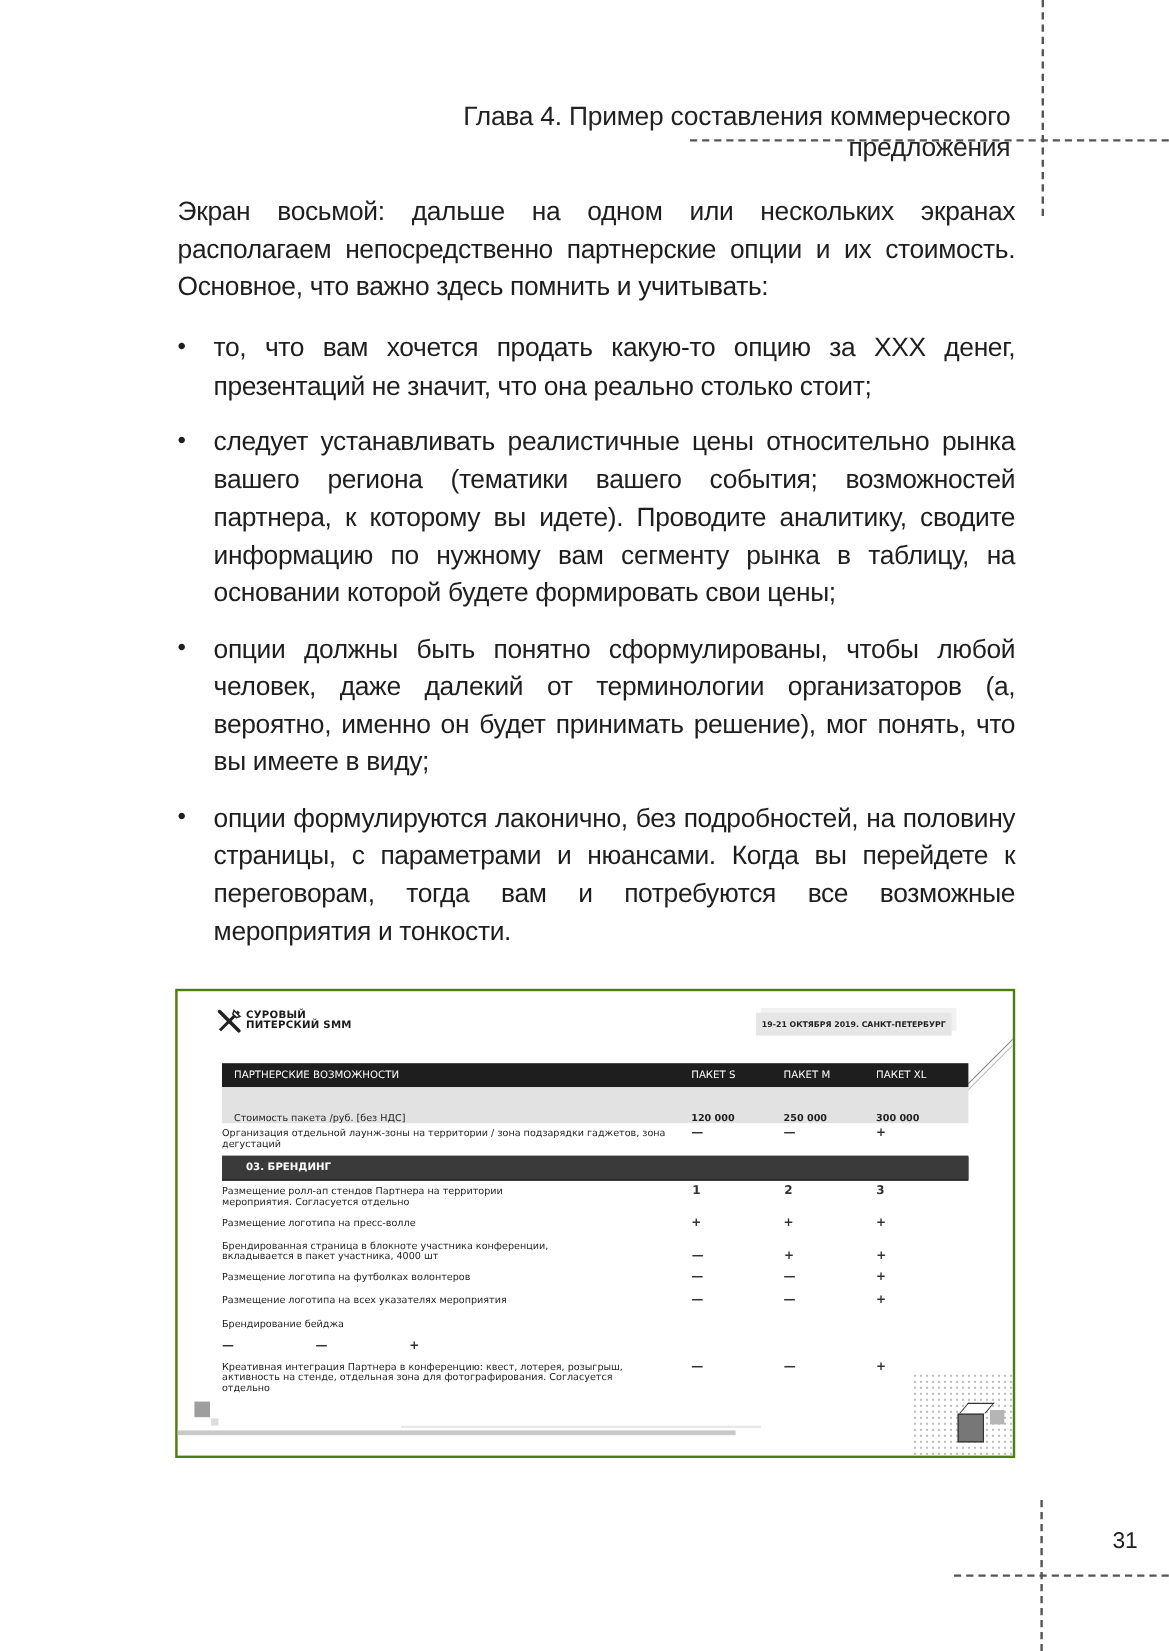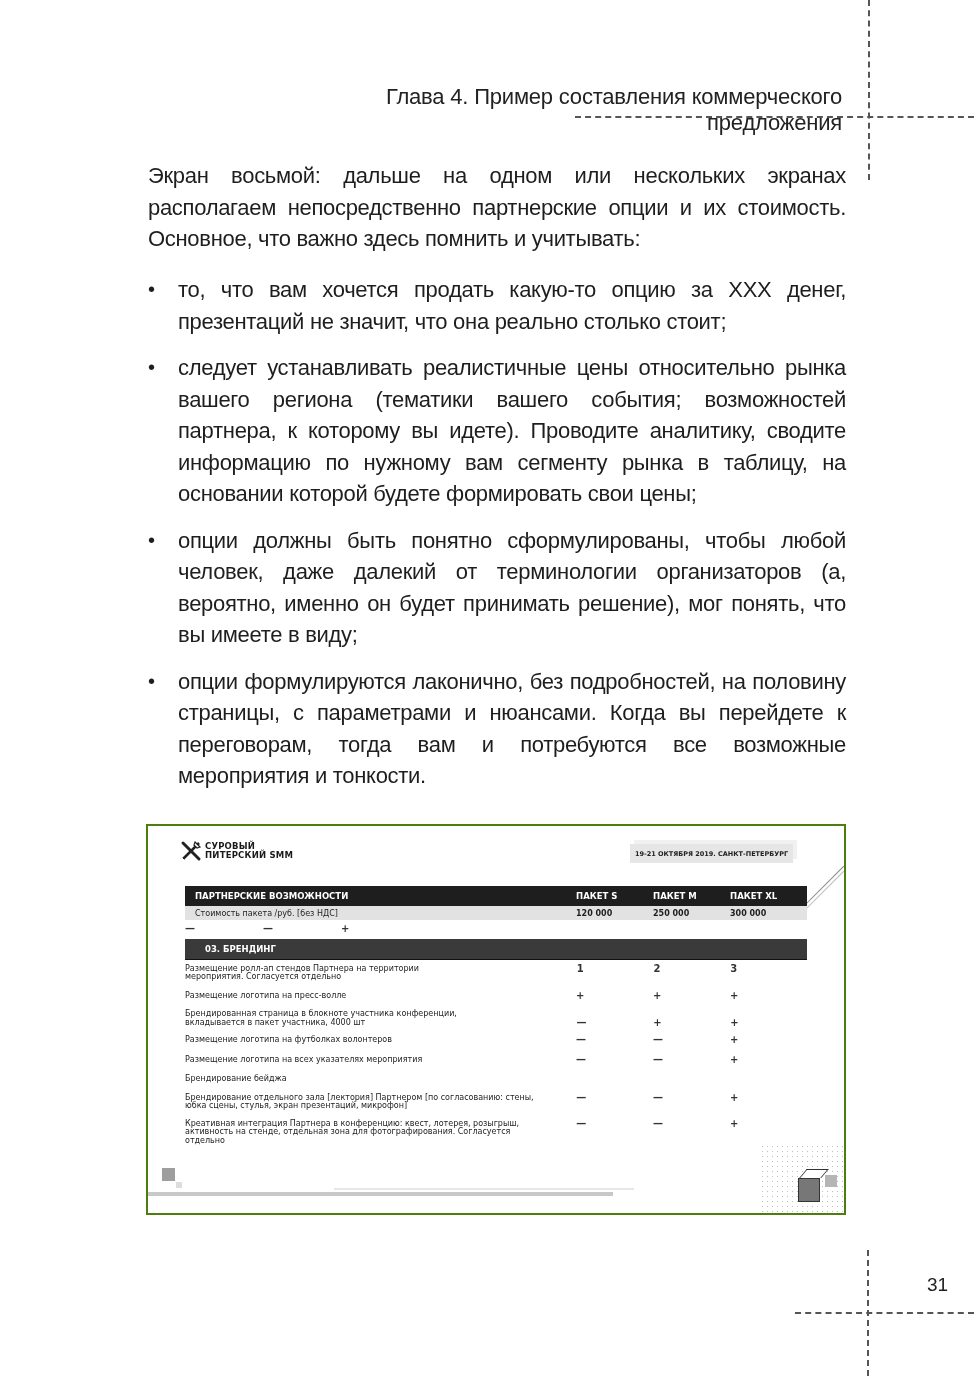--- a/index.html
+++ b/index.html
@@ -47,26 +47,26 @@
   .date-box {
     position: absolute; left: 482px; top: 18px; width: 163px; height: 19px;
     background: #e6e6e6; font-size: 6.5px; font-weight: bold; color: #222;
     display: flex; align-items: center; justify-content: center;
     box-shadow: 4px -4px 0 #f1f1f1;
   }
   .diag-line { position: absolute; width: 1px; height: 75px; background: #888; transform: rotate(45deg); }
 
   .tbl { position: absolute; left: 37px; top: 60px; width: 622px; }
   .tbl-head {
-    height: 20px; background: #1e1e1e; color: #fff; font-size: 8.5px; font-weight: bold;
+    height: 20px; background: #1e1e1e; color: #fff; font-size: 8.5px; font-weight: normal;
     display: flex; align-items: center;
   }
   .tbl-price {
-    height: 14px; background: #e2e2e2; color: #1e1e1e; font-size: 8px;
-    display: flex; align-items: center;
+    height: 30px; background: #e2e2e2; color: #1e1e1e; font-size: 8px;
+    display: flex; align-items: flex-end;
   }
   .c-label { width: 396px; padding-left: 10px; box-sizing: border-box; }
   .c-val { width: 78px; }
   .c-val.b { font-weight: bold; }
   .row {
     display: flex; font-size: 8px; line-height: 8.5px; color: #222;
   }
   .row .c-label { padding-left: 0; }
   .row .c-val { display: flex; align-items: flex-end; font-size: 10px; font-weight: bold; color: #333; }
   .section-bar {
@@ -134,20 +134,21 @@
       <div class="c-val">ПАКЕТ XL</div>
     </div>
     <div class="tbl-price">
       <div class="c-label">Стоимость пакета /руб. [без НДС]</div>
       <div class="c-val b">120 000</div>
       <div class="c-val b">250 000</div>
       <div class="c-val b">300 000</div>
     </div>
 
     <div class="row" style="margin-top:5px;">
+      <div class="c-label" style="width:396px;">Организация отдельной лаунж-зоны на территории / зона подзарядки гаджетов, зона дегустаций</div>
       <div class="c-val" style="align-items:flex-start;">—</div>
       <div class="c-val" style="align-items:flex-start;">—</div>
       <div class="c-val" style="align-items:flex-start;">+</div>
     </div>
 
     <div class="section-bar">
         <span>03. БРЕНДИНГ</span>
       </div>
 
     <div class="row" style="margin-bottom:10px;">
@@ -180,21 +181,20 @@
       <div class="c-val">—</div>
       <div class="c-val">+</div>
     </div>
     <div class="row" style="margin-bottom:10px;">
       <div class="c-label">Брендирование бейджа</div>
       <div class="c-val"></div>
       <div class="c-val"></div>
       <div class="c-val"></div>
     </div>
     <div class="row" style="margin-bottom:9px;">
-      <div class="c-label" style="width:360px; margin-right:36px;">Брендирование отдельного зала [лектория] Партнером [по согласованию: стены, юбка сцены, стулья, экран презентаций, микрофон]</div>
       <div class="c-val" style="align-items:flex-start;">—</div>
       <div class="c-val" style="align-items:flex-start;">—</div>
       <div class="c-val" style="align-items:flex-start;">+</div>
     </div>
     <div class="row">
       <div class="c-label" style="width:365px; margin-right:31px;">Креативная интеграция Партнера в конференцию: квест, лотерея, розыгрыш, активность на стенде, отдельная зона для фотографирования. Согласуется отдельно</div>
       <div class="c-val" style="align-items:flex-start;">—</div>
       <div class="c-val" style="align-items:flex-start;">—</div>
       <div class="c-val" style="align-items:flex-start;">+</div>
     </div>

